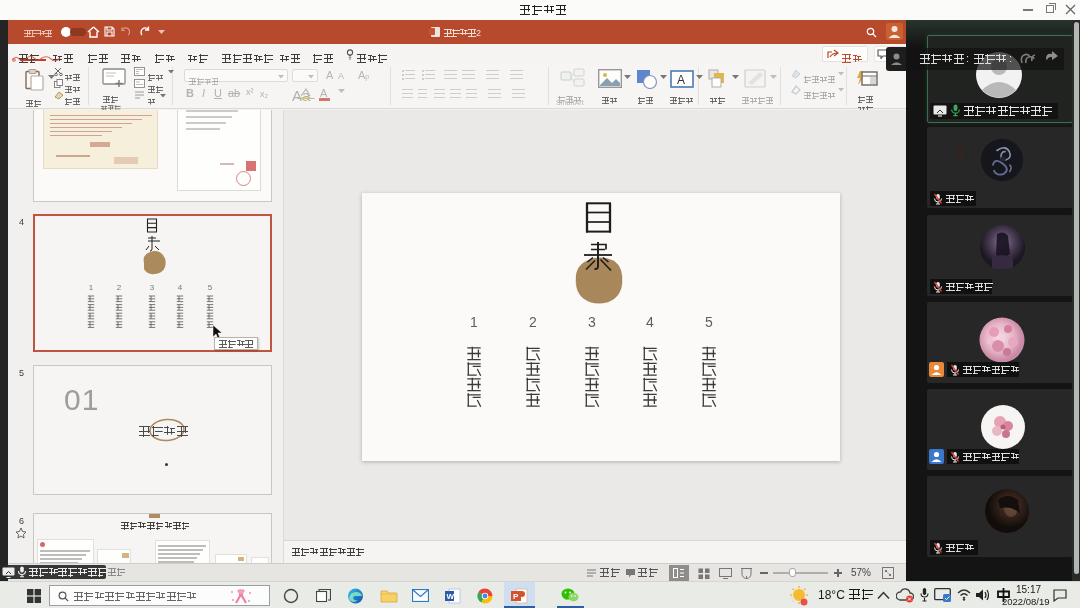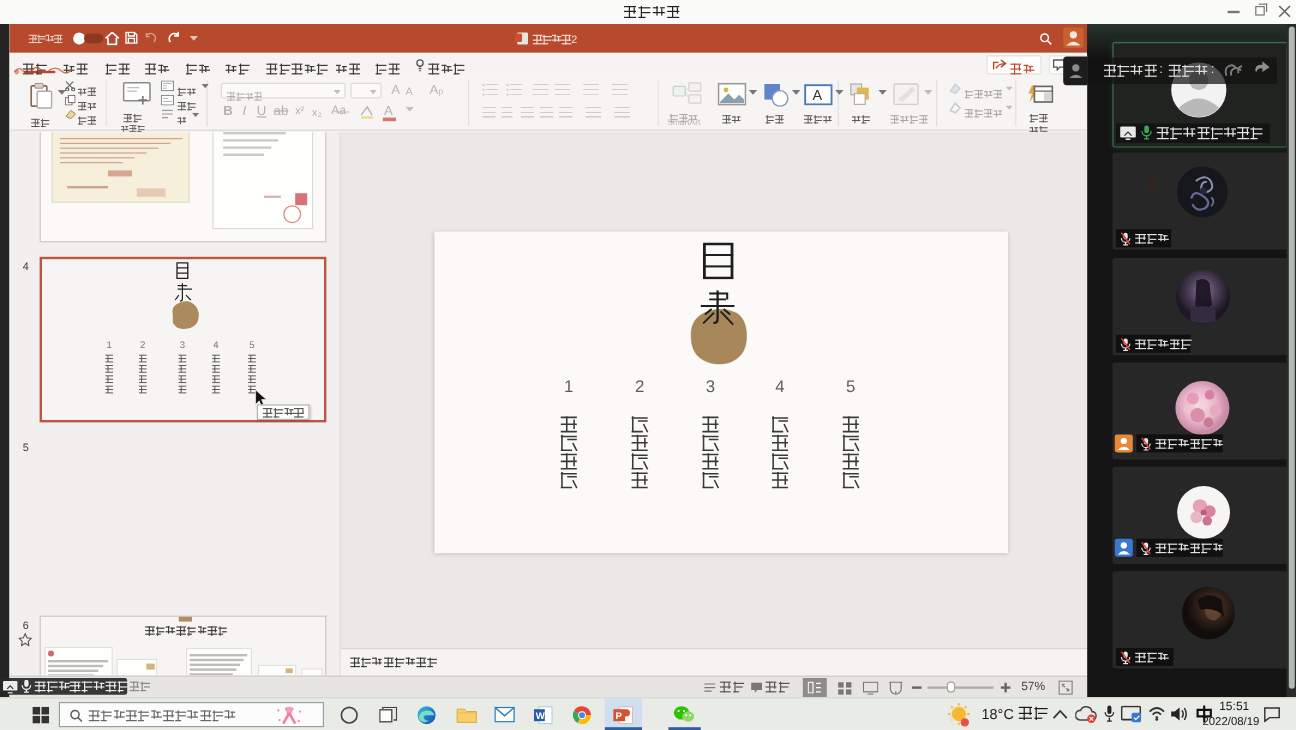--- a/index.html
+++ b/index.html
@@ -205,21 +205,21 @@
           </svg>
         </div>
       <span class="abs" style="left:318px;top:6px;font-size:11px;color:#b8b6b2">A</span><span class="abs" style="left:330px;top:8px;font-size:9px;color:#b8b6b2">A</span>
       <span class="abs" style="left:350px;top:6px;font-size:11px;color:#b8b6b2">A<span style="font-size:7px">p</span></span>
       <span class="abs" style="left:178px;top:24px;font-size:11px;color:#b4b2ae;letter-spacing:5px;font-weight:bold">B</span>
       <span class="abs" style="left:194px;top:24px;font-size:11px;color:#b4b2ae;font-style:italic">I</span>
       <span class="abs" style="left:206px;top:24px;font-size:11px;color:#b4b2ae;text-decoration:underline">U</span>
       <span class="abs" style="left:220px;top:24px;font-size:11px;color:#b4b2ae;text-decoration:line-through">ab</span>
       <span class="abs" style="left:238px;top:24px;font-size:9px;color:#b4b2ae">x²</span>
       <span class="abs" style="left:252px;top:26px;font-size:9px;color:#b4b2ae">x₂</span>
-      <span class="abs" style="left:268px;top:24px;font-size:10px;color:#b4b2ae">A̶a̶</span>
+      <span class="abs" style="left:284px;top:24px;font-size:15px;color:#b4b2ae">A̶a̶</span>
       <svg class="abs" style="left:292px;top:25px" width="12" height="11" viewBox="0 0 12 11">
           <path d="M1,8 L6,1 L10,8" stroke="#b8b6b2" stroke-width="1.2" fill="none"></path>
           <rect x="1" y="9" width="10" height="2" fill="#e8c44a" opacity=".6"></rect>
         </svg>
       <span class="abs" style="left:312px;top:24px;font-size:11px;color:#b4b2ae">A</span><rect><div class="abs" style="left:311px;top:35px;width:11px;height:2.5px;background:#c65a42;opacity:.8"></div>
       <svg class="abs" style="left:330px;top:26px" width="7" height="5" viewBox="0 0 7 5">
             <path d="M0,0 L3.5,4 L7,0" fill="#c0beba"></path>
           </svg>
       
       <g class="abs"></g>
@@ -369,20 +369,31 @@
               <path d="M178,109 l0,12 3,-3 2,5 2,-1 -2,-5 4,0 Z" fill="#111" stroke="#fff" stroke-width="0.5"></path>
             </svg>
             <div class="abs" style="left:179px;top:121px;width:44px;height:13px;background:#fdfdfc;border:1px solid #b5b3b0;box-shadow:1px 1px 2px rgba(0,0,0,.2)">
               <span class="hz" style="position:absolute;left:4.0px;top:2px;width:8px;height:8px;color:#555"></span>
               <span class="hz2" style="position:absolute;left:12.8px;top:2px;width:8px;height:8px;color:#555"></span>
               <span class="hz3" style="position:absolute;left:21.6px;top:2px;width:8px;height:8px;color:#555"></span>
               <span class="hz" style="position:absolute;left:30.400000000000002px;top:2px;width:8px;height:8px;color:#555"></span>
             </div>
           </div>
           <span class="abs" style="left:11px;top:258px;font-size:9px;color:#3a3a3a">5</span>
+          <div class="abs" style="left:25px;top:255px;width:239px;height:130px;background:#f6f5f3;border:1px solid #c9c7c4">
+            <span class="abs" style="left:30px;top:17px;font-size:30px;color:#9d9d9d;letter-spacing:1px">01</span>
+            <svg class="abs" style="left:100px;top:50px" width="70" height="30" viewBox="0 0 70 30">
+              <ellipse cx="33" cy="14" rx="17" ry="10.5" fill="none" stroke="#ab8a5c" stroke-width="1.5" transform="rotate(-4 33 14)"></ellipse>
+            </svg>
+            <span class="hz" style="position:absolute;left:105.0px;top:60px;width:11px;height:11px;color:#4a4a4a"></span>
+            <span class="hz2" style="position:absolute;left:117.5px;top:60px;width:11px;height:11px;color:#4a4a4a"></span>
+            <span class="hz3" style="position:absolute;left:130.0px;top:60px;width:11px;height:11px;color:#4a4a4a"></span>
+            <span class="hz" style="position:absolute;left:142.5px;top:60px;width:11px;height:11px;color:#4a4a4a"></span>
+            <div class="abs" style="left:131px;top:97px;width:3px;height:3px;background:#333;border-radius:50%"></div>
+          </div>
           <span class="abs" style="left:11px;top:406px;font-size:9px;color:#3a3a3a">6</span>
           <svg class="abs" style="left:7px;top:417px" width="12" height="12" viewBox="0 0 12 12">
             <path d="M6,1 L7.5,4.5 L11,5 L8.5,7.5 L9,11 L6,9 L3,11 L3.5,7.5 L1,5 L4.5,4.5 Z" fill="none" stroke="#555" stroke-width="0.9"></path>
           </svg>
           <div class="abs" style="left:25px;top:403px;width:239px;height:50px;background:#f6f5f3;border:1px solid #c9c7c4;border-bottom:none">
             <div class="abs" style="left:115px;top:0px;width:11px;height:4px;background:#b08c5e"></div>
             <span class="hz" style="position:absolute;left:87.0px;top:8px;width:7.5px;height:7.5px;color:#3a3a3a"></span>
             <span class="hz2" style="position:absolute;left:95.7px;top:8px;width:7.5px;height:7.5px;color:#3a3a3a"></span>
             <span class="hz3" style="position:absolute;left:104.4px;top:8px;width:7.5px;height:7.5px;color:#3a3a3a"></span>
             <span class="hz" style="position:absolute;left:113.1px;top:8px;width:7.5px;height:7.5px;color:#3a3a3a"></span>
@@ -833,21 +844,21 @@
         <path d="M2,5 Q8,-1 14,5 M4.5,7.5 Q8,4 11.5,7.5 M7,10 Q8,9 9,10" stroke="#333" stroke-width="1.4" fill="none"></path>
         <circle cx="8" cy="11.5" r="1.2" fill="#333"></circle>
       </svg>
       <svg class="abs" style="left:975px;top:6px" width="16" height="14" viewBox="0 0 16 14">
         <path d="M1,5 H4 L8,1.5 V12.5 L4,9 H1 Z" fill="#222"></path>
         <path d="M10,4 Q12,7 10,10 M12,2 Q15,7 12,12" stroke="#222" stroke-width="1.2" fill="none"></path>
       </svg>
       <svg class="abs" style="left:996px;top:5px" width="15" height="16" viewBox="0 0 15 16">
         <path d="M7.5,1 V15 M2,4.5 H13 V10 H2 Z" stroke="#111" stroke-width="1.8" fill="none"></path>
       </svg>
-      <span class="abs" style="left:1016px;top:2px;font-size:10px;color:#1a1a1a">15:51</span>
+      <span class="abs" style="left:1016px;top:2px;font-size:10px;color:#1a1a1a">15:17</span>
       <span class="abs" style="left:1002px;top:14px;font-size:9.5px;color:#1a1a1a">2022/08/19</span>
       <svg class="abs" style="left:1053px;top:7px" width="14" height="13" viewBox="0 0 14 13">
         <path d="M1,1 H13 V9 H5 L1,12 Z" fill="none" stroke="#333" stroke-width="1.2"></path>
       </svg>
     </div>
 
   <div class="abs" id="sharelabel" style="left:0;top:565px;width:130px;height:14px">
       <div class="abs" style="left:0;top:0;width:106px;height:14px;background:rgba(40,40,40,.92);border-radius:2px">
         <svg class="abs" style="left:2px;top:1.5px" width="13" height="11" viewBox="0 0 13 11">
           <rect x="0.5" y="0.5" width="12" height="8" rx="1" fill="#ececec"></rect>

